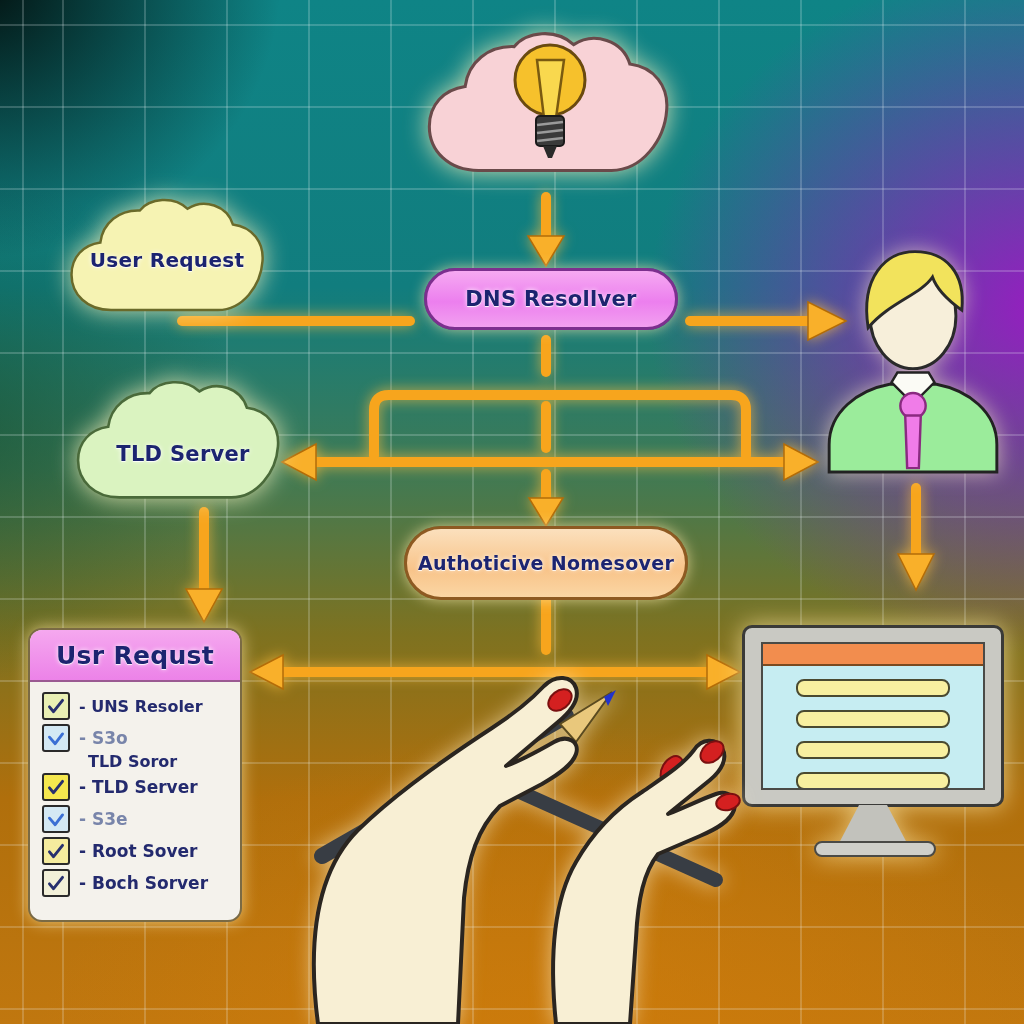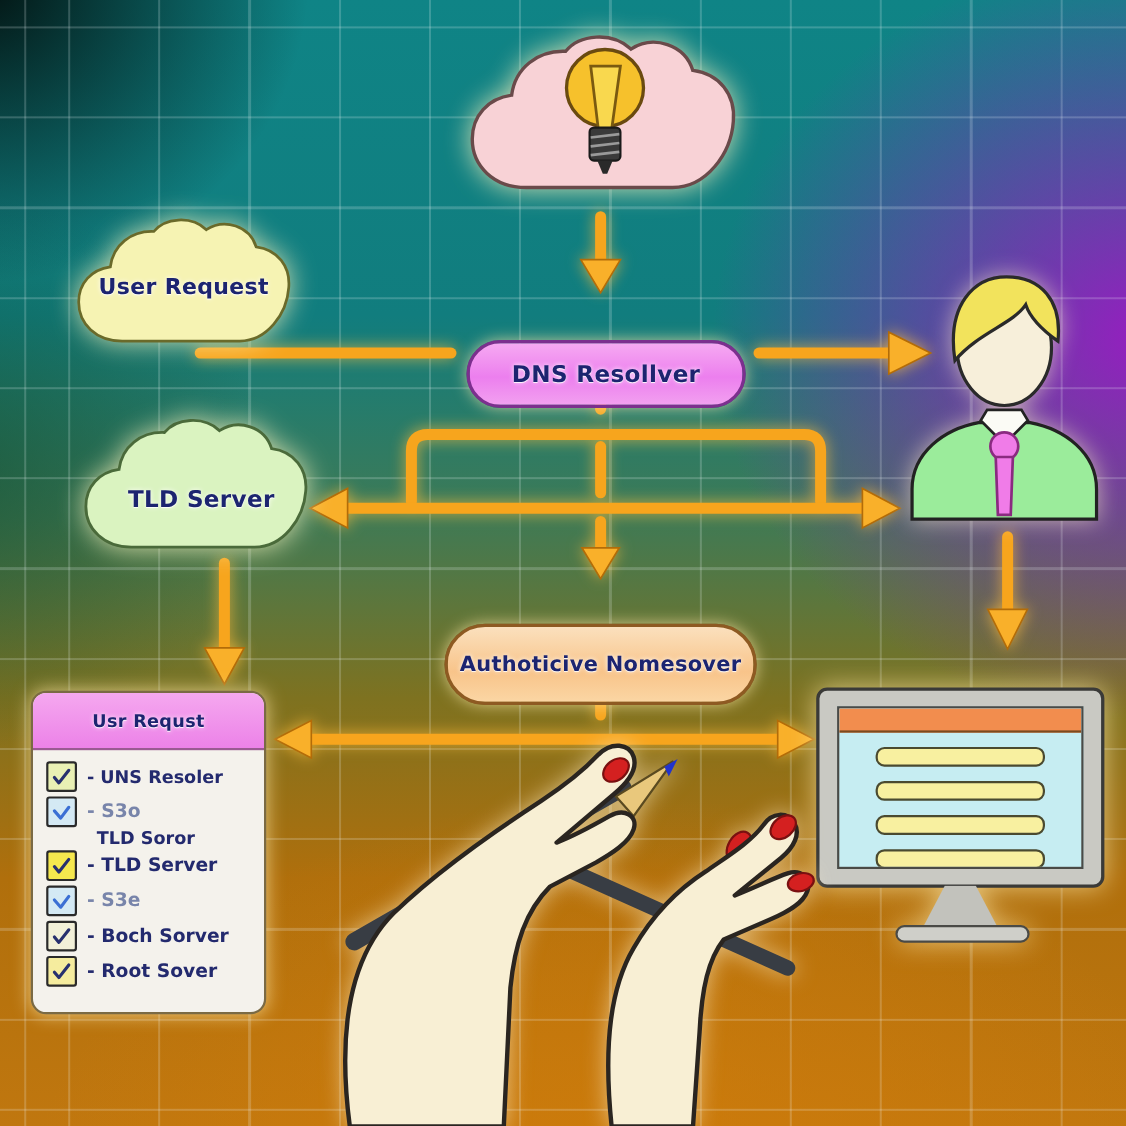--- a/index.html
+++ b/index.html
@@ -29,36 +29,35 @@
   .cloud-svg{filter:drop-shadow(0 0 12px rgba(255,246,190,.8));}
   .node-label{
     position:absolute;text-align:center;color:#1c2470;font-weight:bold;
     text-shadow:0 0 5px rgba(255,255,255,.95),0 1px 0 rgba(255,255,255,.8);
     letter-spacing:.3px;
   }
   .pill{
     position:absolute;display:flex;align-items:center;justify-content:center;
     border-radius:999px;border:3px solid;
     box-shadow:0 0 14px rgba(255,235,170,.7);
-    margin-top:41px;
   }
   .pill .node-label{position:static;}
   .pill-pink{background:linear-gradient(180deg,#f6a9f2,#ec7fee 55%,#f2a0f0);border-color:#7c2f8e;}
   .pill-peach{background:linear-gradient(180deg,#fbe0bd,#f8c48a 60%,#fbd6a4);border-color:#8e5a22;}
   
   .panel{
     position:absolute;left:28px;top:628px;width:210px;height:290px;
     background:#f4f2ec;border:2px solid #7a6a44;border-radius:14px;
     box-shadow:0 0 16px rgba(255,235,170,.7);overflow:hidden;
   }
   .panel-header{
     height:50px;background:linear-gradient(180deg,#f5a8ef,#ec82e8);
     border-bottom:2px solid #9a5a92;display:flex;align-items:center;justify-content:center;
   }
-  .panel-header .node-label{position:static;font-size:16px;}
+  .panel-header .node-label{position:static;font-size:25px;}
   .cl-row{display:flex;align-items:center;gap:9px;padding:2px 8px 2px 12px;}
   .cl-row .lbl{color:#232a6e;font-weight:bold;font-size:17px;white-space:nowrap;}
   .cl-row .lbl.big{font-size:16px;}
   .cl-row .lbl.faded{color:#5a6a9a;opacity:.8;}
   .cl-sub{color:#232a6e;font-weight:bold;font-size:16px;margin:-2px 0 0 58px;}
   .cb{width:24px;height:24px;flex:0 0 24px;border:2.5px solid #2a2a2a;border-radius:3px;
       display:flex;align-items:center;justify-content:center;background:#eef4f8;}
   .cb svg{width:20px;height:18px;}
   .cb polyline{fill:none;stroke-width:3.5;stroke-linecap:round;stroke-linejoin:round;}
   .cb.c-yg{background:#e9f0b4;} .cb.c-bl{background:#d4e9f4;}
@@ -208,34 +207,34 @@
     </div>
     <div class="cl-row">
       <span class="cb c-bl">
           <svg viewBox="0 0 24 22">
             <polyline class="chk-blue" points="4,10 11,18 20,6"></polyline>
           </svg>
         </span>
       <span class="lbl faded">- S3e</span>
     </div>
     <div class="cl-row">
+      <span class="cb c-pyel">
+          <svg viewBox="0 0 24 22">
+            <polyline class="chk-dark" points="4,12 9,18 20,4"></polyline>
+          </svg>
+        </span>
+      <span class="lbl">- Root Sover</span>
+    </div>
+    <div class="cl-row">
       <span class="cb c-cream">
           <svg viewBox="0 0 24 22">
             <polyline class="chk-dark" points="4,12 9,18 20,4"></polyline>
           </svg>
         </span>
       <span class="lbl">- Boch Sorver</span>
-    </div>
-    <div class="cl-row">
-      <span class="cb c-pyel">
-          <svg viewBox="0 0 24 22">
-            <polyline class="chk-dark" points="4,12 9,18 20,4"></polyline>
-          </svg>
-        </span>
-      <span class="lbl">- Root Sover</span>
     </div>
 
   </div>
 
   <div class="monitor">
     <div class="bezel">
       <div class="screen">
         <div class="titlebar"></div>
         <div class="bars">
           <div class="bar"></div>

